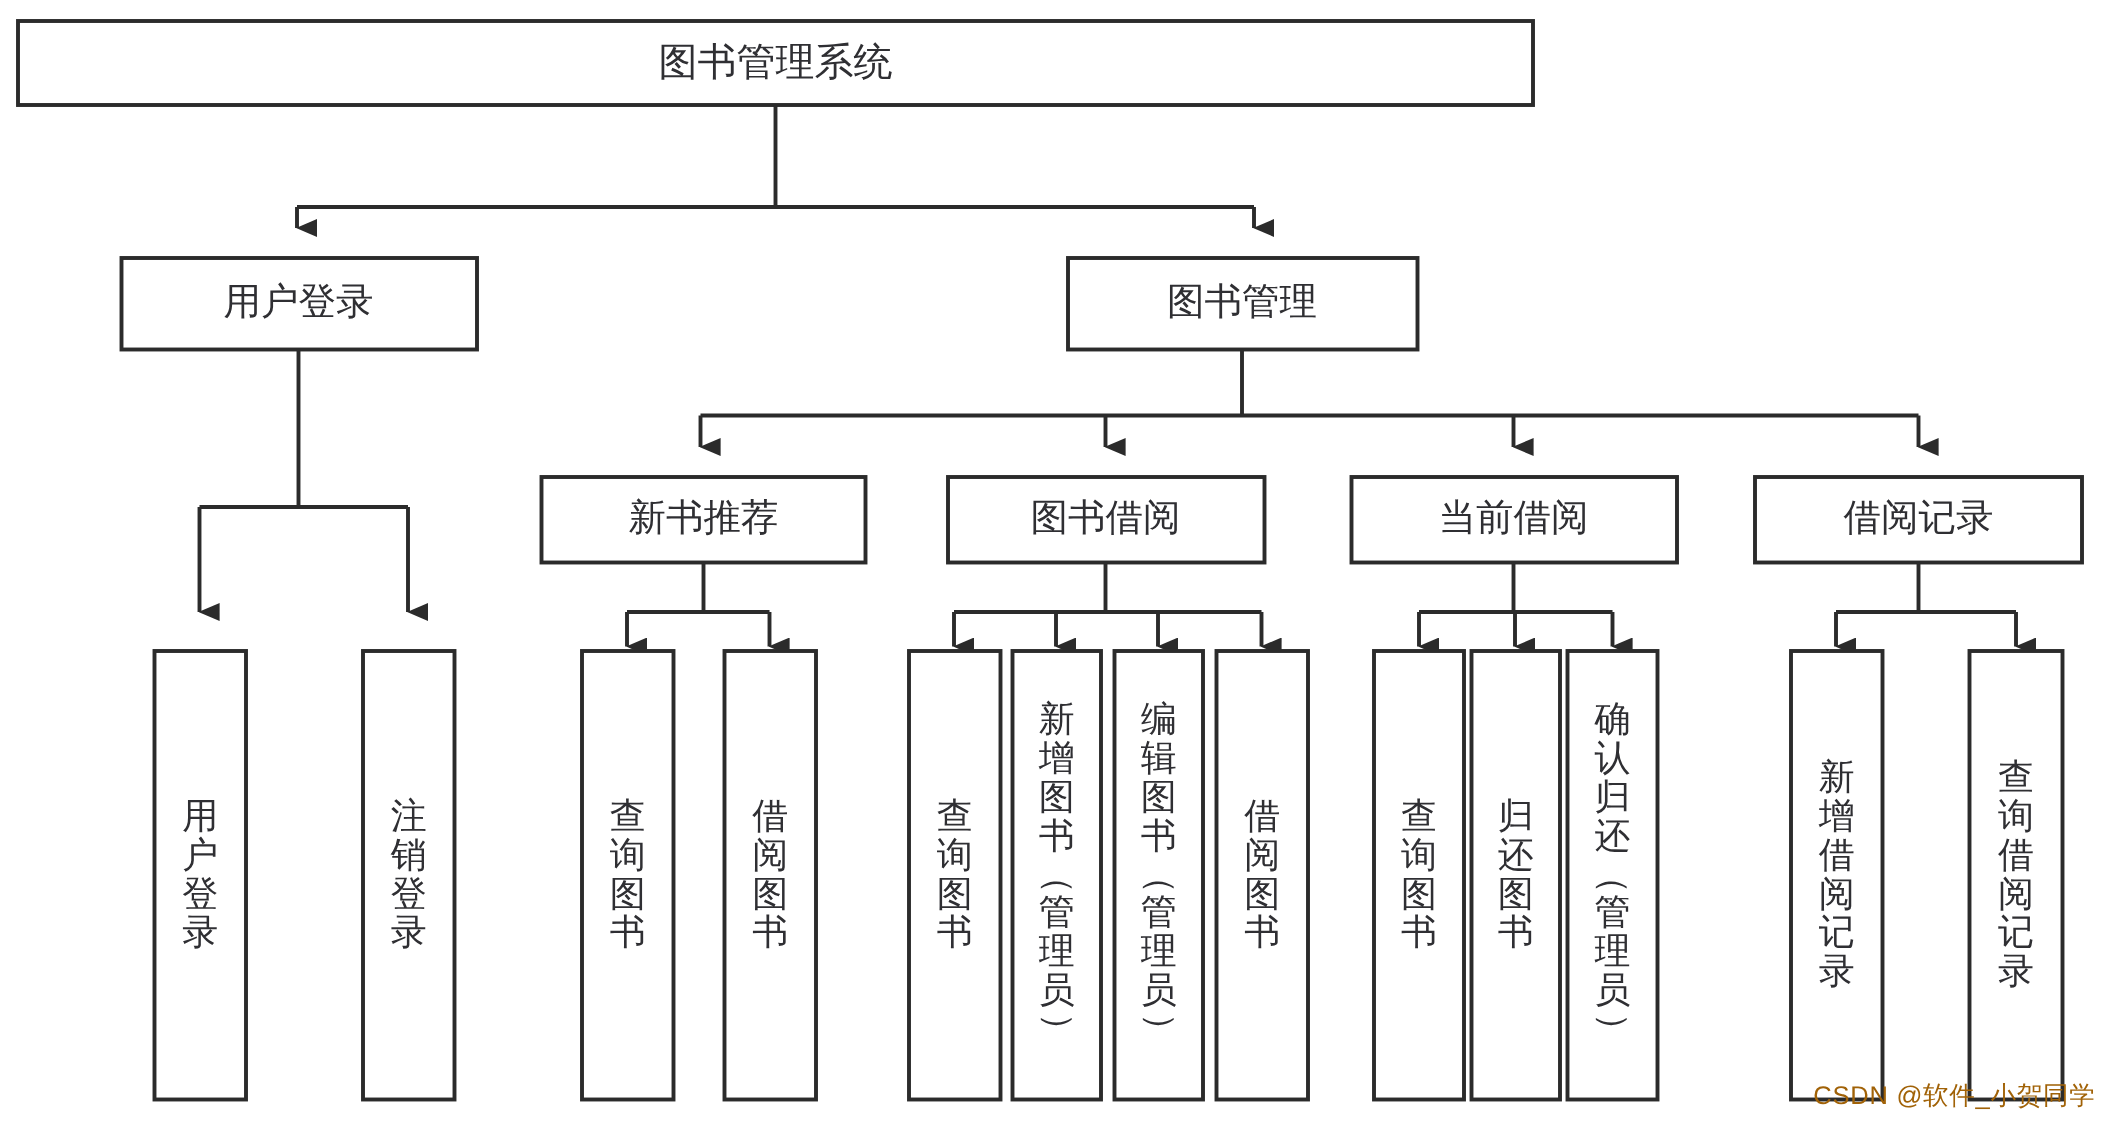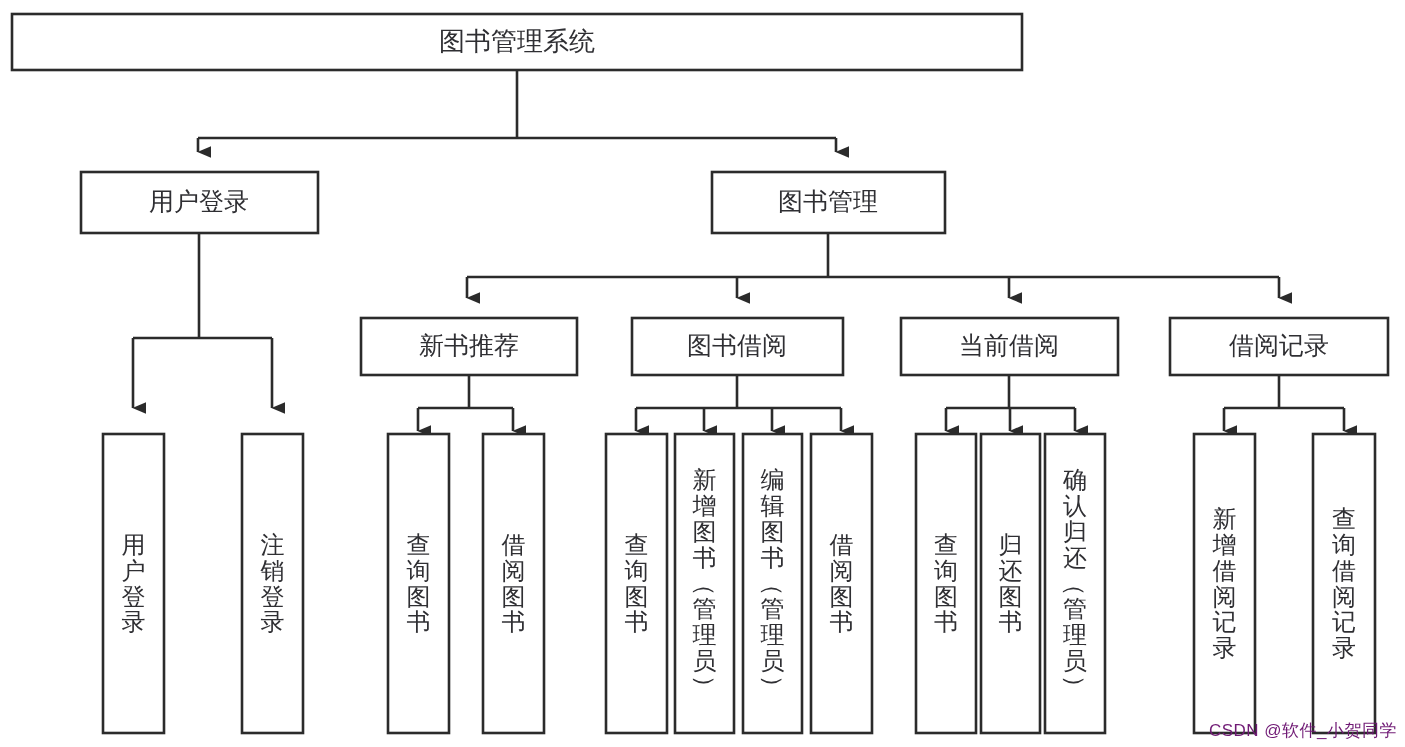--- a/index.html
+++ b/index.html
@@ -76,21 +76,21 @@
     text-align: center;
   }
   .vlabel-wrap span.rot {
     transform: rotate(90deg);
   }
   .watermark {
     position: absolute;
     right: 8px;
     bottom: 5px;
     font-size: 17px;
-    color: #701a75;
+    color: #a16207;
     font-family: "Liberation Sans", "DejaVu Sans", sans-serif;
     white-space: nowrap;
     letter-spacing: 0.5px;
   }
 </style>
 </head>
 <body>
 
 <div id="diagram-root">
 

